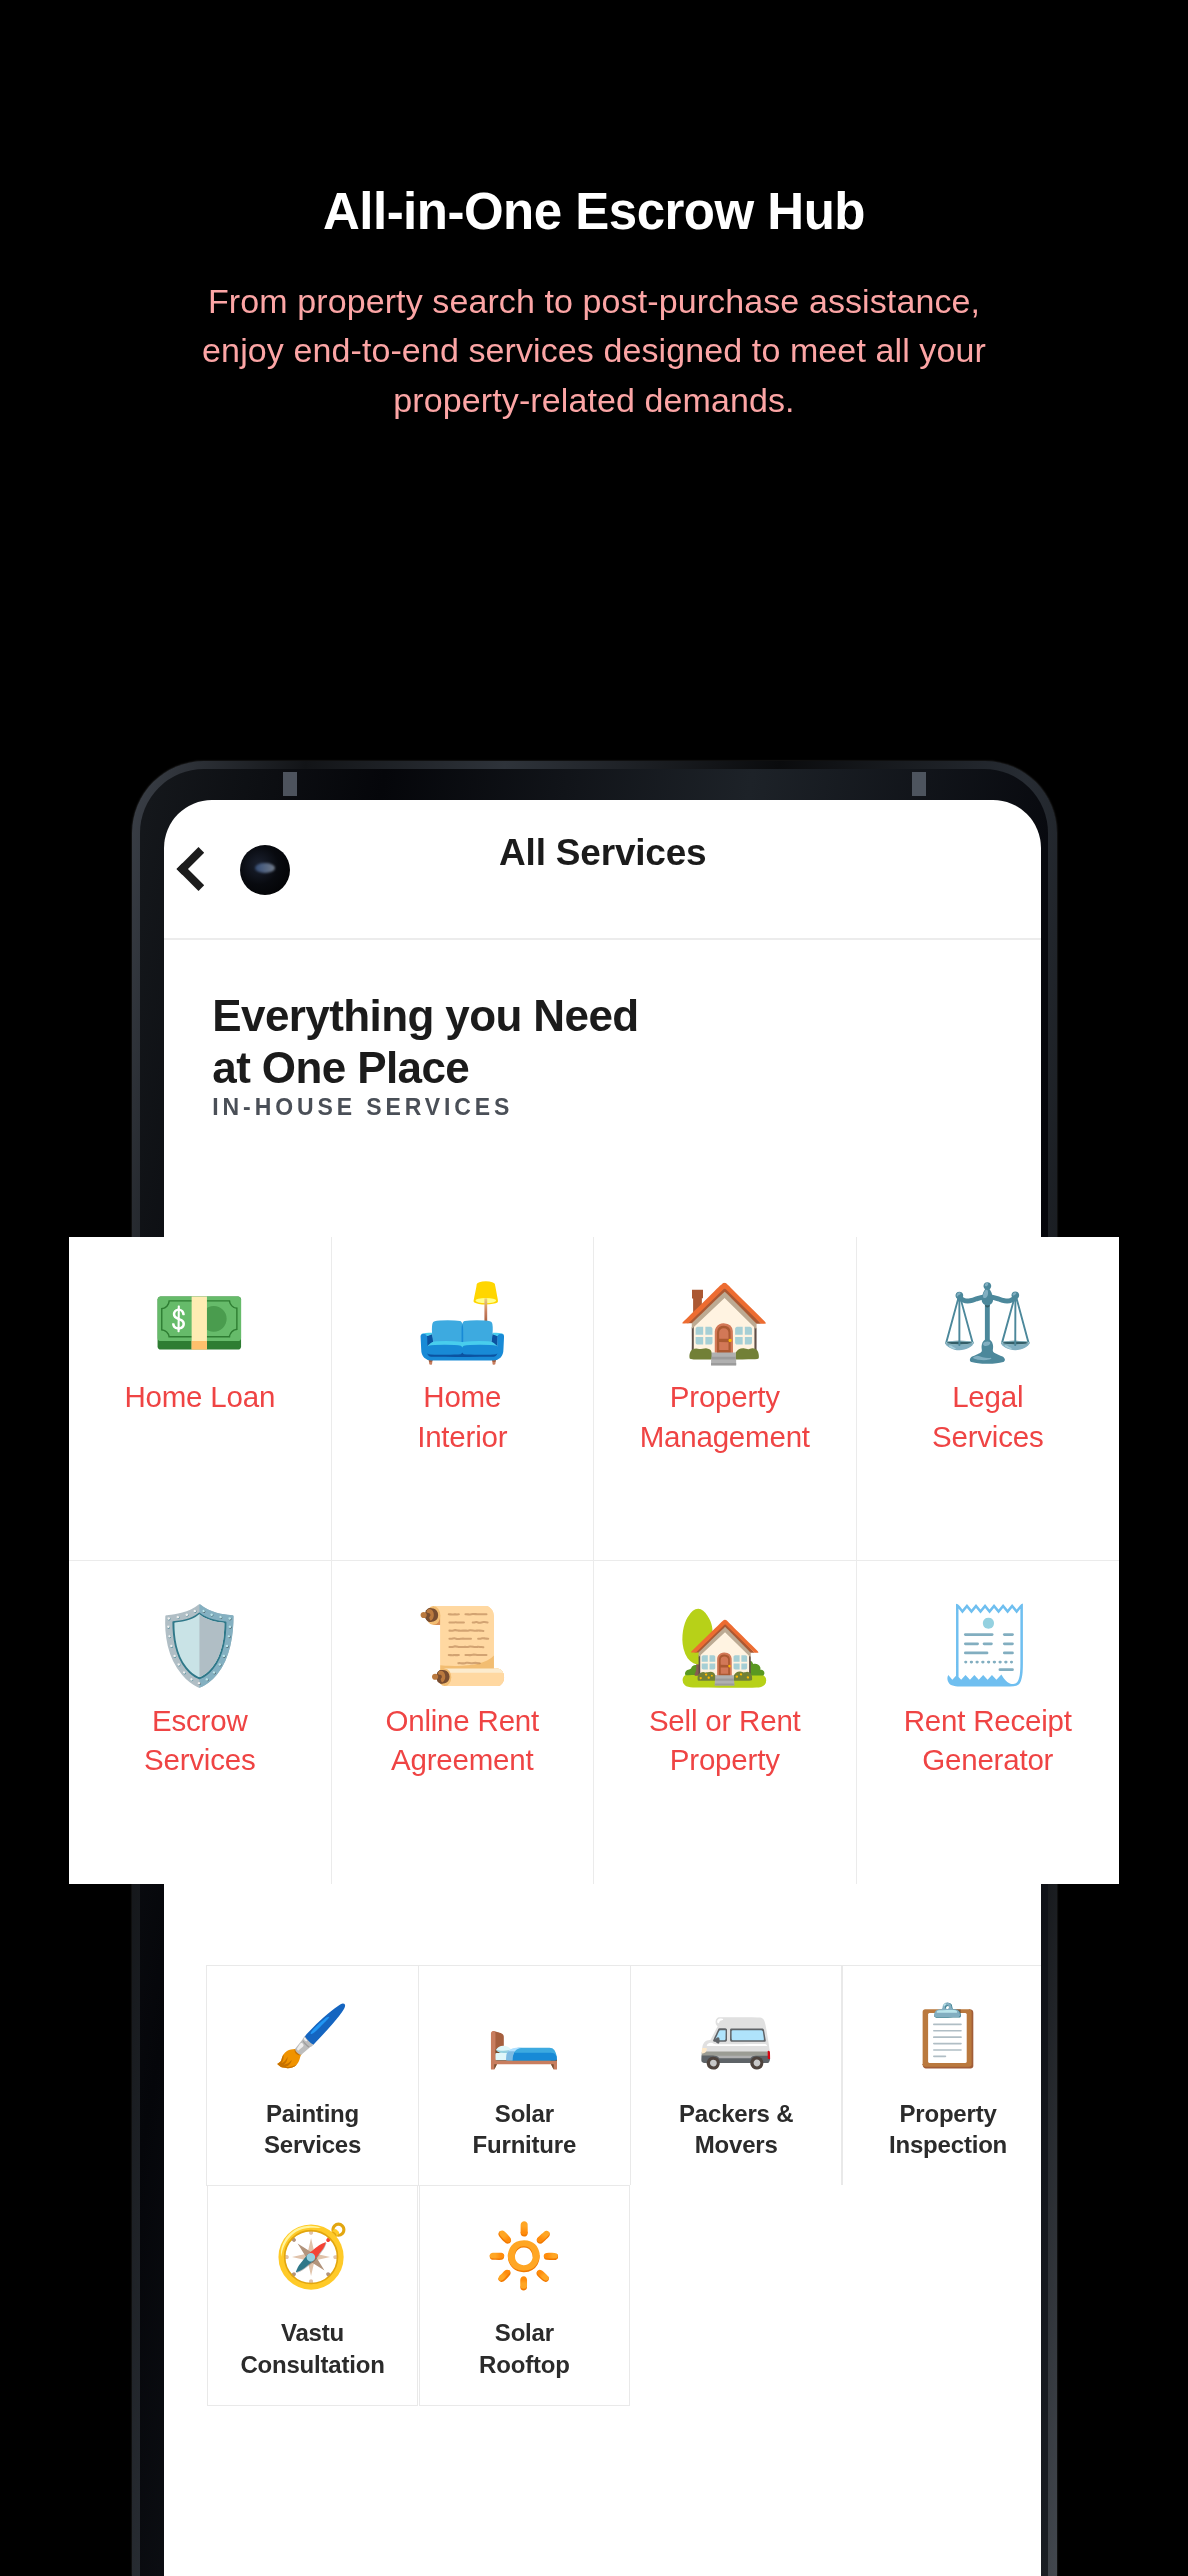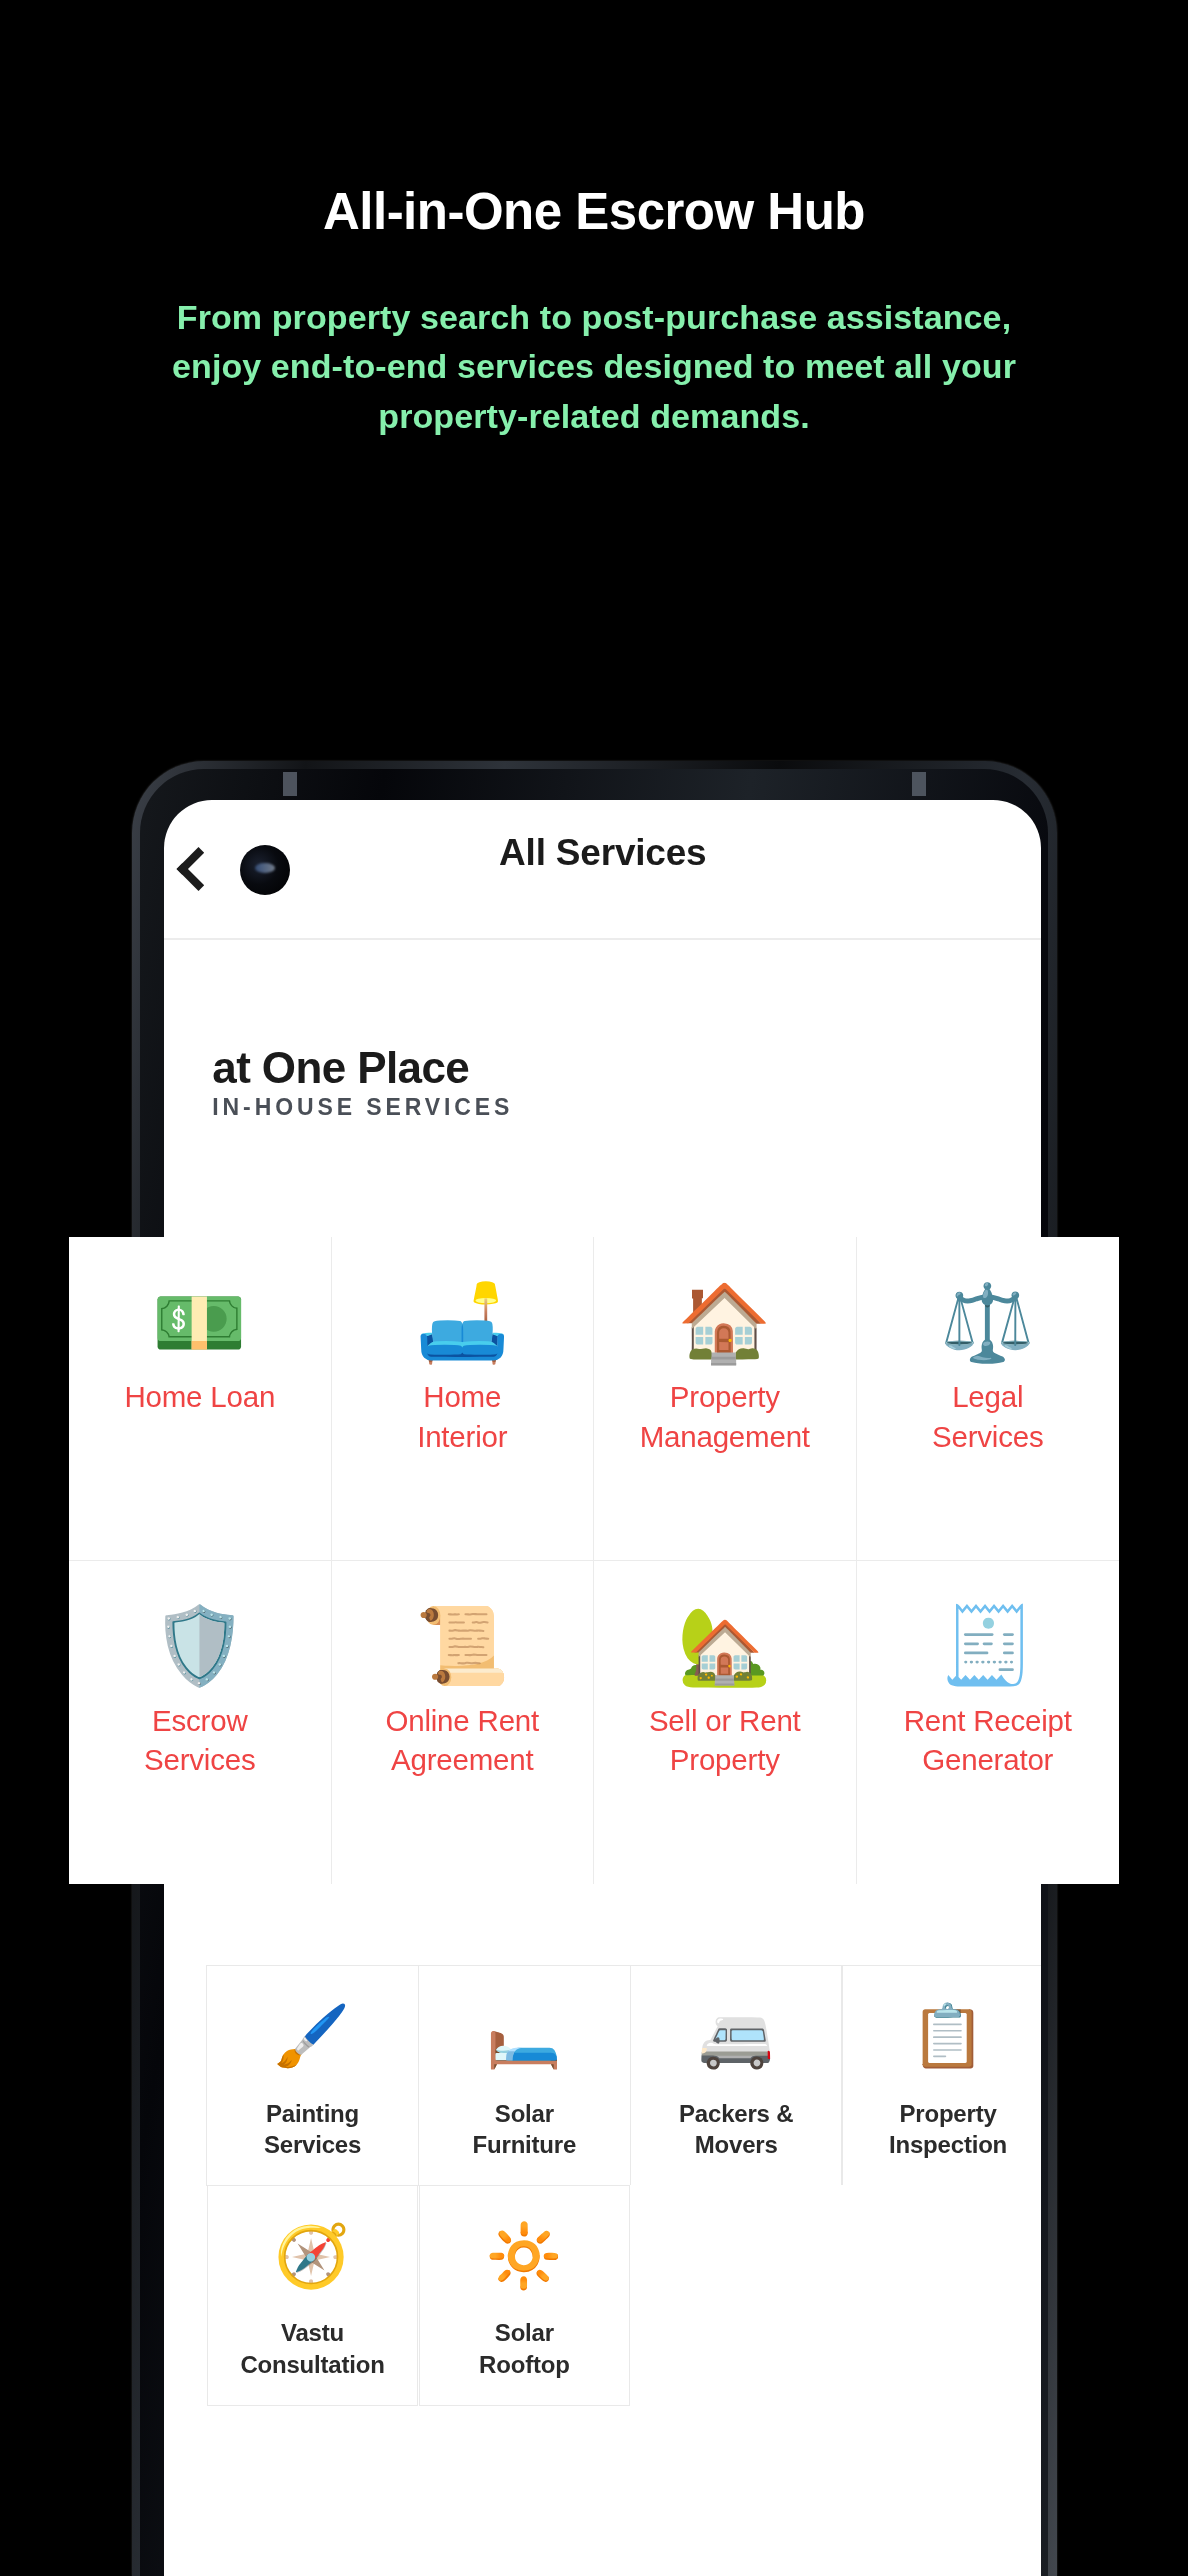--- a/index.html
+++ b/index.html
@@ -12,22 +12,22 @@
   #stage { position: relative; width: 1188px; height: 2576px; background: #000; }
 
   
   .promo { position: absolute; left: 0; top: 0; width: 1188px; text-align: center; }
   .promo-title {
     margin-top: 184px;
     font-size: 51px; font-weight: 700; color: #ffffff;
     letter-spacing: -0.5px; line-height: 1.1;
   }
   .promo-sub {
-    margin: 53px auto 0; width: 848px;
-    font-size: 34px; font-weight: 700; color: #86efac;
+    margin: 37px auto 0; width: 848px;
+    font-size: 34px; font-weight: 400; color: #fca5a5;
     line-height: 1.45; letter-spacing: 0.1px;
   }
 
   
   .device {
     position: absolute; left: 132px; top: 761px;
     width: 925px; height: 1815px;
     border-radius: 72px 72px 0 0;
     background: linear-gradient(100deg,#3b4048 0%, #121417 14%, #2e333a 30%,
                                 #0a0b0d 52%, #272c33 72%, #111316 88%, #43484f 100%);
@@ -170,21 +170,21 @@
         <div class="app-header">
           <div class="back-chevron"></div>
           <div class="camera-hole"></div>
           <div class="camera-glint"></div>
           <div class="app-title">All Services</div>
         </div>
         <div class="header-divider"></div>
 
         <div class="content">
           <div class="page-heading">
-            <br>
+            <span>Everything you Need</span><br>
             <span>at One Place</span>
           </div>
           <div class="section-label">IN-HOUSE SERVICES</div>
         </div>
 
         <div class="lower-grid-wrap">
           <div class="grid lower-grid" id="lower-grid-row1">
               <div class="cell">
                 <div class="cell-icon">🖌️</div>
                 <div class="cell-label">Painting

